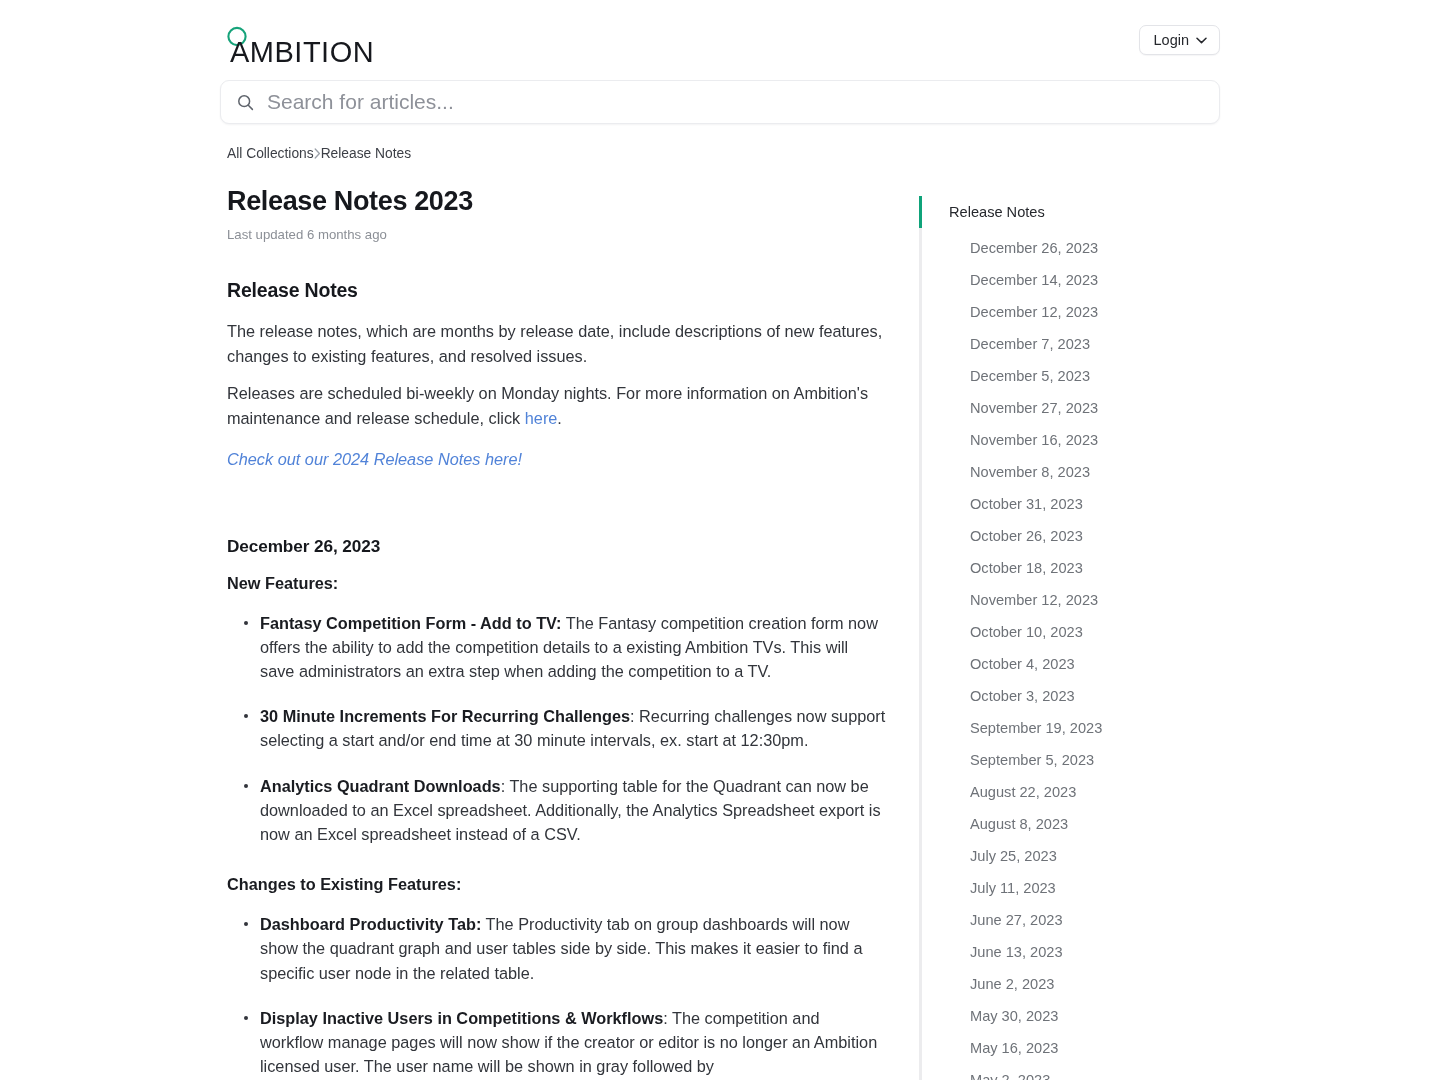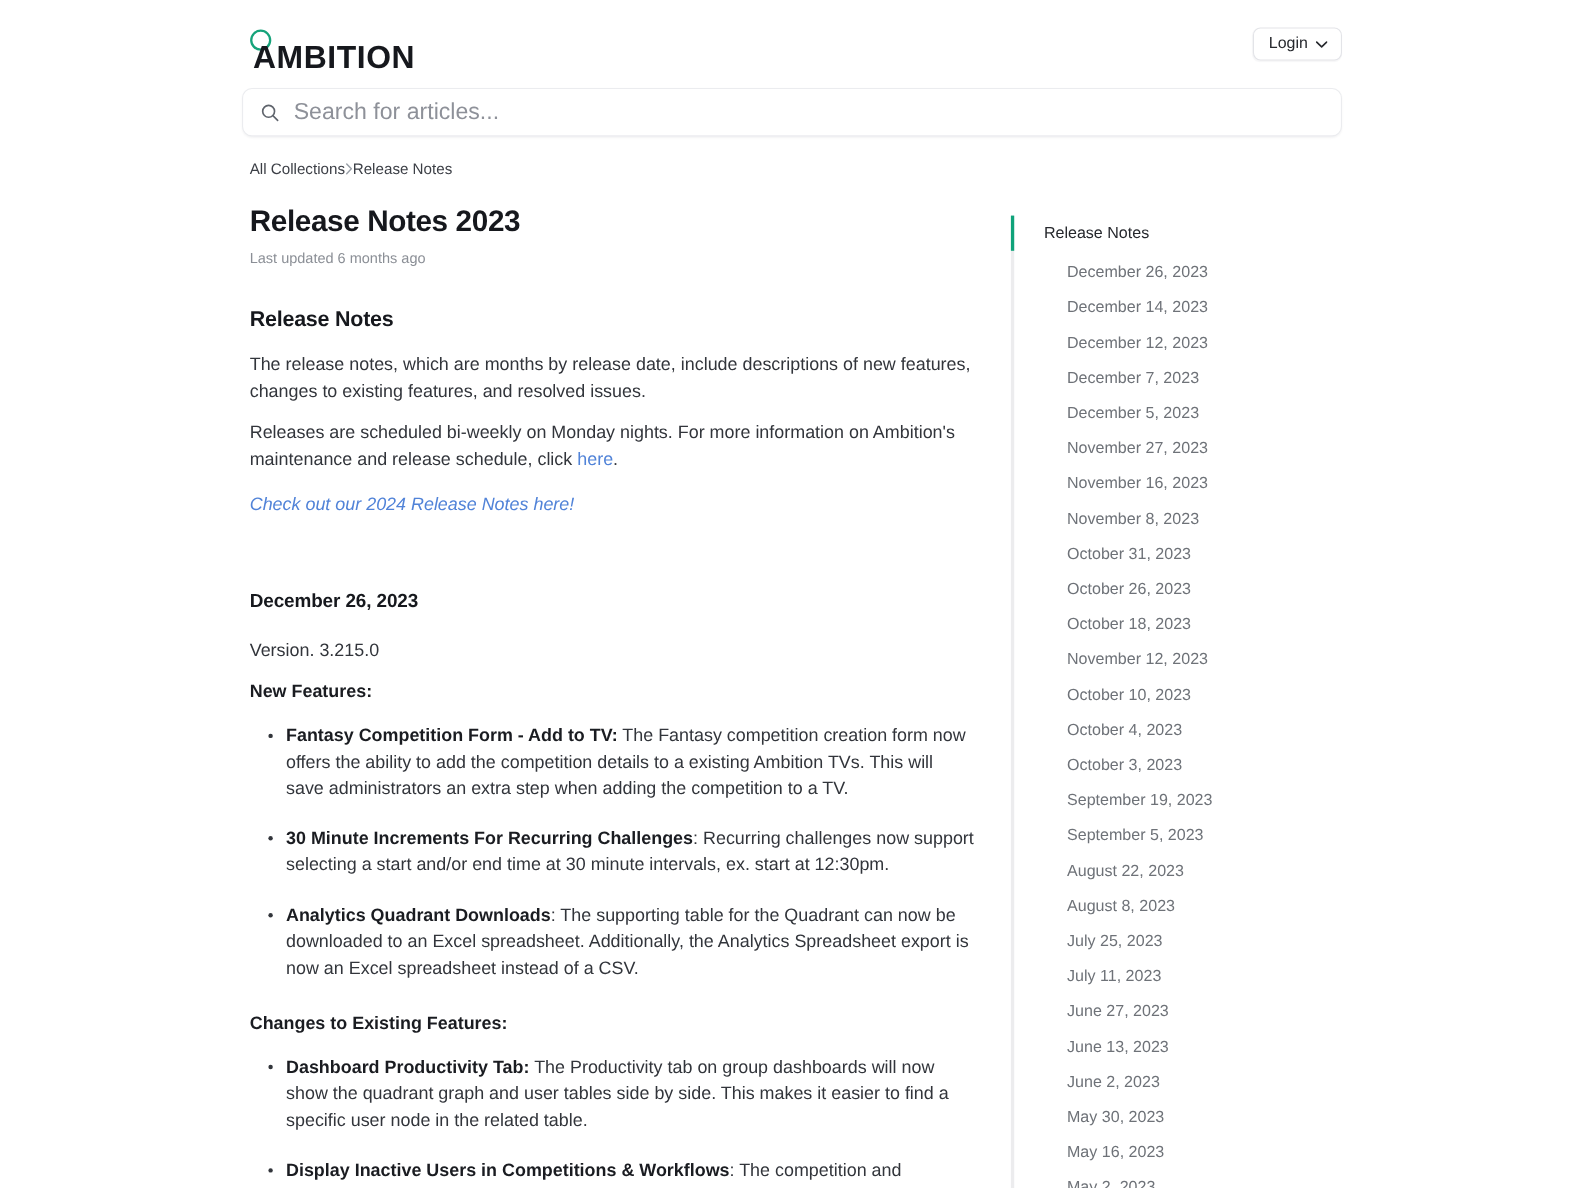--- a/index.html
+++ b/index.html
@@ -42,21 +42,21 @@
   }
   .logo-mark {
     position: relative;
     width: 40px;
     height: 40px;
   }
   .logo-mark svg { position: absolute; left: 0; top: 0; }
   .logo-word {
     font-size: 29px;
     letter-spacing: 0.5px;
-    font-weight: 700;
+    font-weight: 400;
     color: #16181d;
     line-height: 40px;
     position: relative;
     left: -29px;
     font-family: "Liberation Sans", sans-serif;
   }
 
   .login-btn {
     position: absolute;
     right: 220px;
@@ -305,21 +305,20 @@
     <h2 class="sect">Release Notes</h2>
 
     <p class="body">The release notes, which are months by release date, include descriptions of new features, changes to existing features, and resolved issues.</p>
 
     <p class="body tight"><span>Releases are scheduled bi-weekly on Monday nights. For more information on Ambition's maintenance and release schedule, click </span><a class="inline-link">here</a><span>.</span></p>
 
     <p class="italic-link">Check out our 2024 Release Notes here!</p>
 
     <h3 class="date">December 26, 2023</h3>
 
-    <p class="version">Version. 3.215.0</p>
 
     <p class="subhead">New Features:</p>
 
     <ul class="notes">
       <li><b>Fantasy Competition Form - Add to TV:</b><span> The Fantasy competition creation form now offers the ability to add the competition details to a existing Ambition TVs. This will save administrators an extra step when adding the competition to a TV.</span></li>
       <li><b>30 Minute Increments For Recurring Challenges</b><span>: Recurring challenges now support selecting a start and/or end time at 30 minute intervals, ex. start at 12:30pm.</span></li>
       <li><b>Analytics Quadrant Downloads</b><span>: The supporting table for the Quadrant can now be downloaded to an Excel spreadsheet. Additionally, the Analytics Spreadsheet export is now an Excel spreadsheet instead of a CSV.</span></li>
     </ul>
 
     <p class="subhead spaced">Changes to Existing Features:</p>

